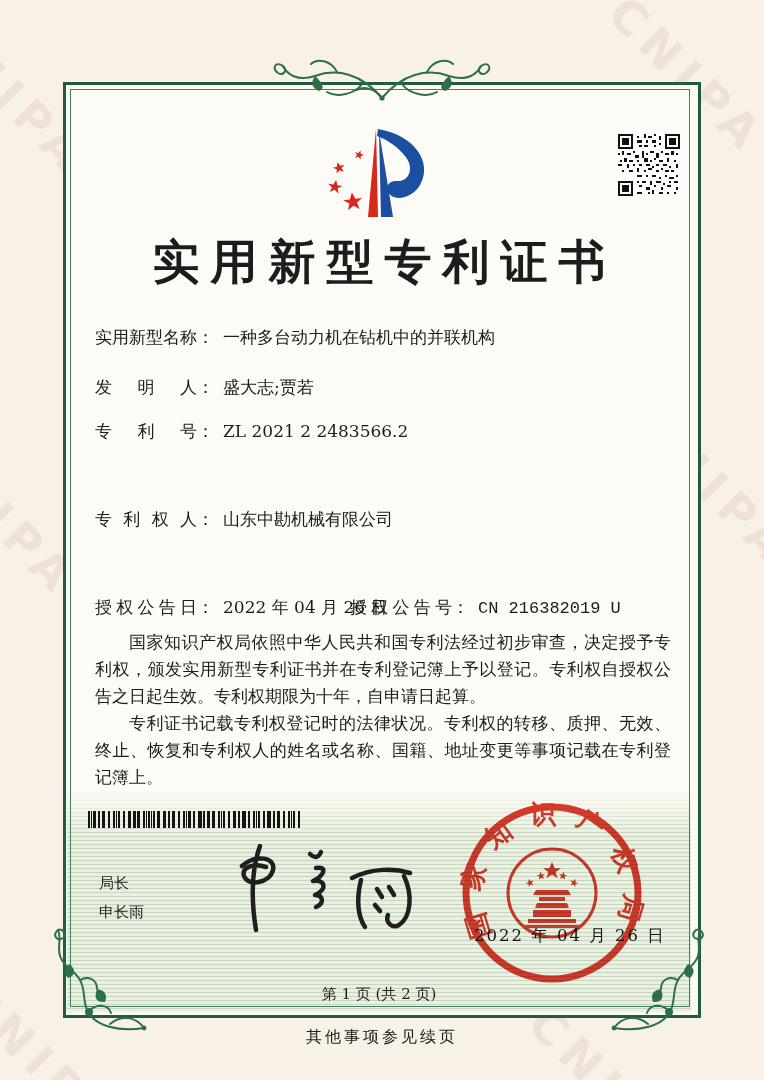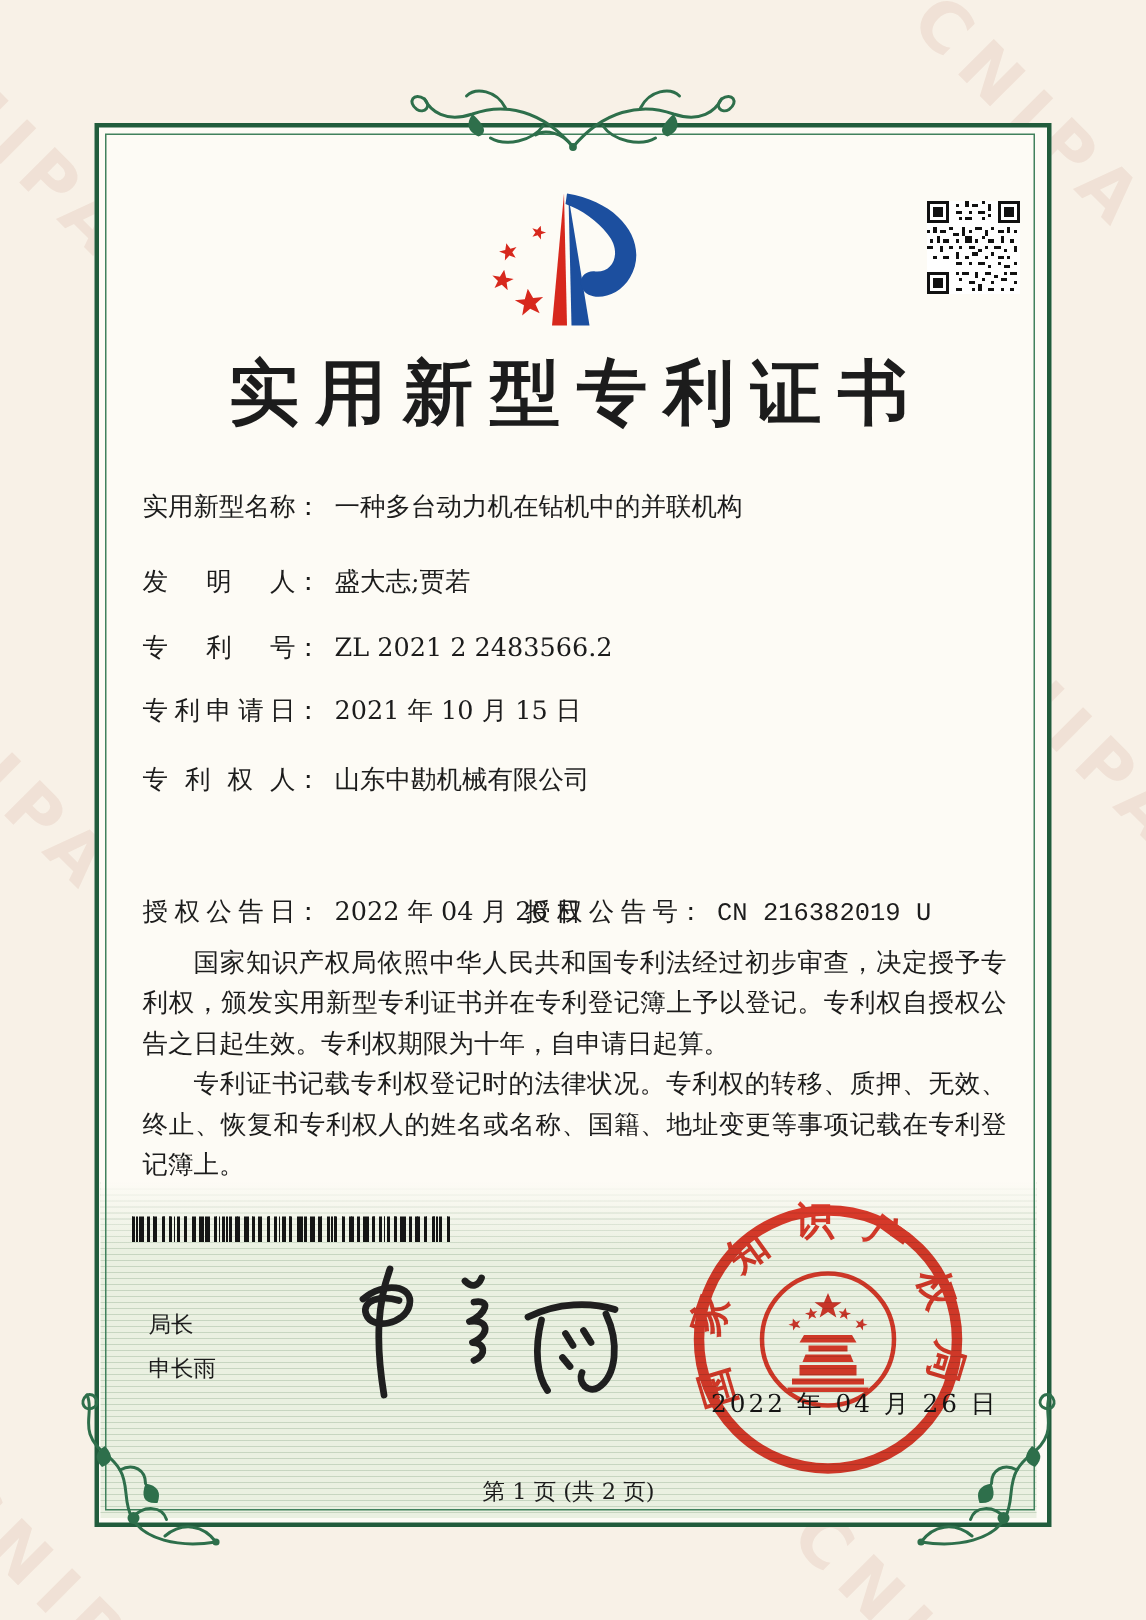--- a/index.html
+++ b/index.html
@@ -157,23 +157,20 @@
 
   <div class="row" style="top:326px">
     <span class="flabel">实用新型名称</span><span class="fcolon">：</span><span>一种多台动力机在钻机中的并联机构</span>
   </div>
   <div class="row" style="top:376px">
     <span class="flabel">发明人</span><span class="fcolon">：</span><span>盛大志;贾若</span>
   </div>
   <div class="row" style="top:420px">
     <span class="flabel">专利号</span><span class="fcolon">：</span><span>ZL 2021 2 2483566.2</span>
   </div>
-  <div class="row" style="top:462px">
-    <span class="flabel">专利申请日</span><span class="fcolon">：</span><span>2021 年 10 月 15 日</span>
-  </div>
   <div class="row" style="top:508px">
     <span class="flabel">专利权人</span><span class="fcolon">：</span><span>山东中勘机械有限公司</span>
   </div>
   <div class="row" style="top:596px">
     <span class="flabel">授权公告日</span><span class="fcolon">：</span><span>2022 年 04 月 26 日</span>
     <span class="pair2">
       <span class="flabel">授权公告号</span><span class="fcolon">：</span><span>CN 216382019 U</span>
     </span>
   </div>
 
@@ -224,14 +221,15 @@
         <rect x="-19" y="17" width="38" height="7"></rect>
         <rect x="-24" y="26" width="48" height="4"></rect>
         <rect x="-27" y="32" width="54" height="3"></rect>
       </g>
     </g>
   </svg>
   <div class="seal-date">2022 年 04 月 26 日</div>
 
   <div class="page-num">第 1 页 (共 2 页)</div>
 
+  <div class="bottom-note">其他事项参见续页</div>
 
 </div>
 
 </body></html>

